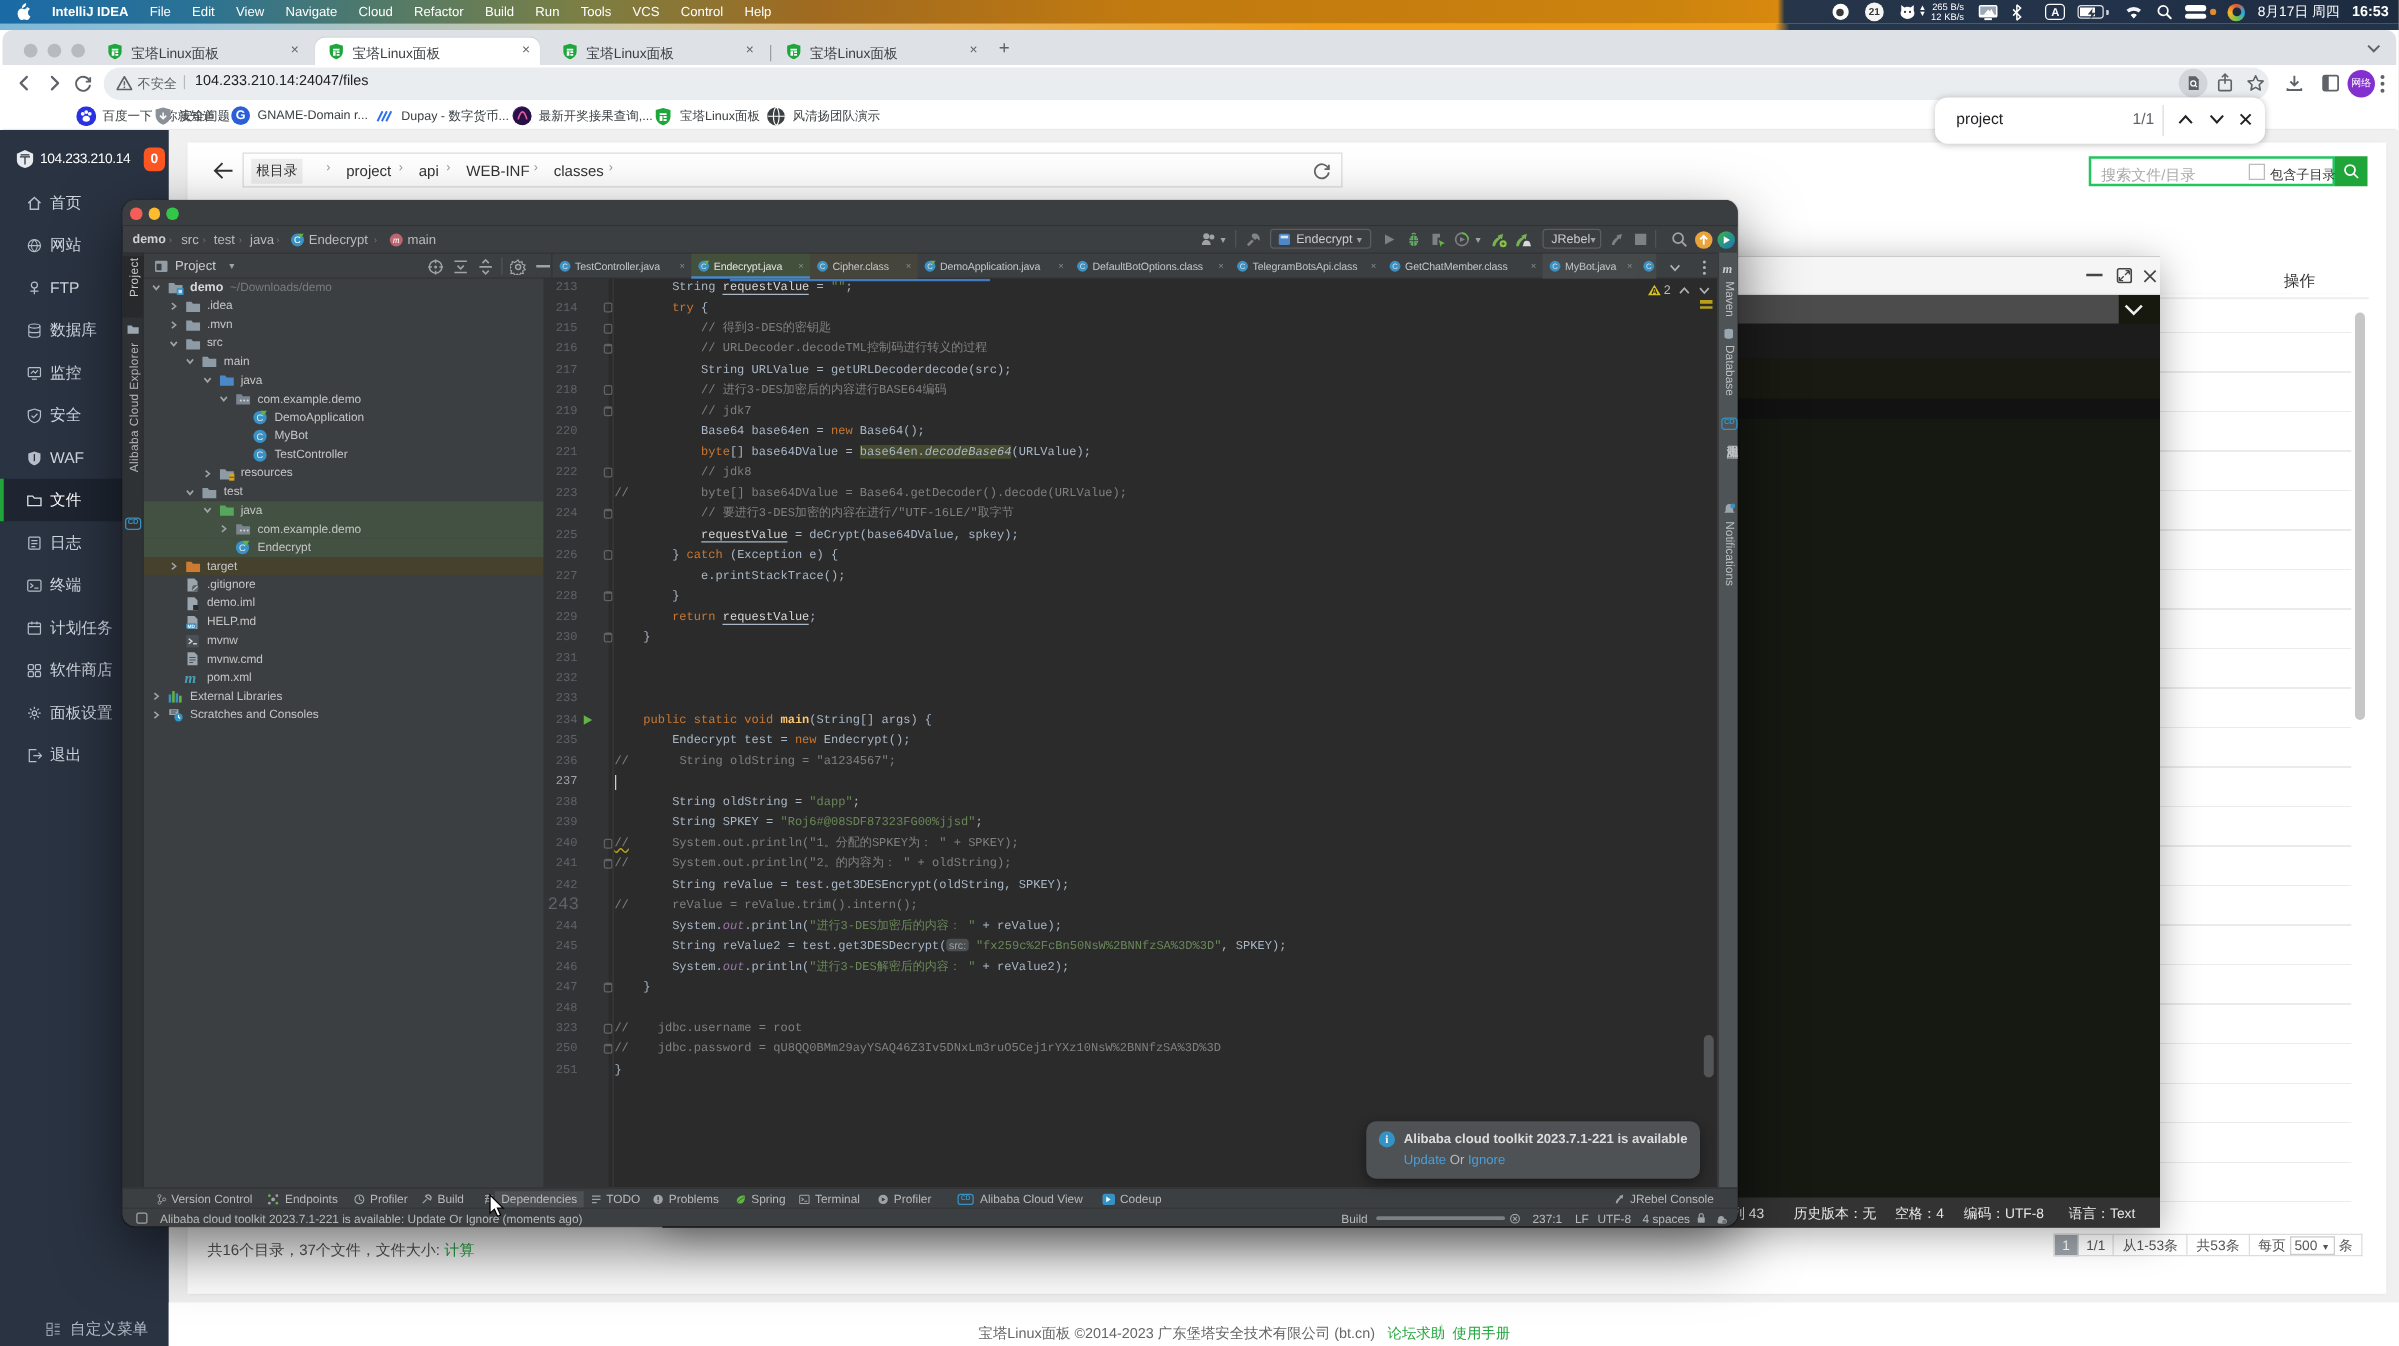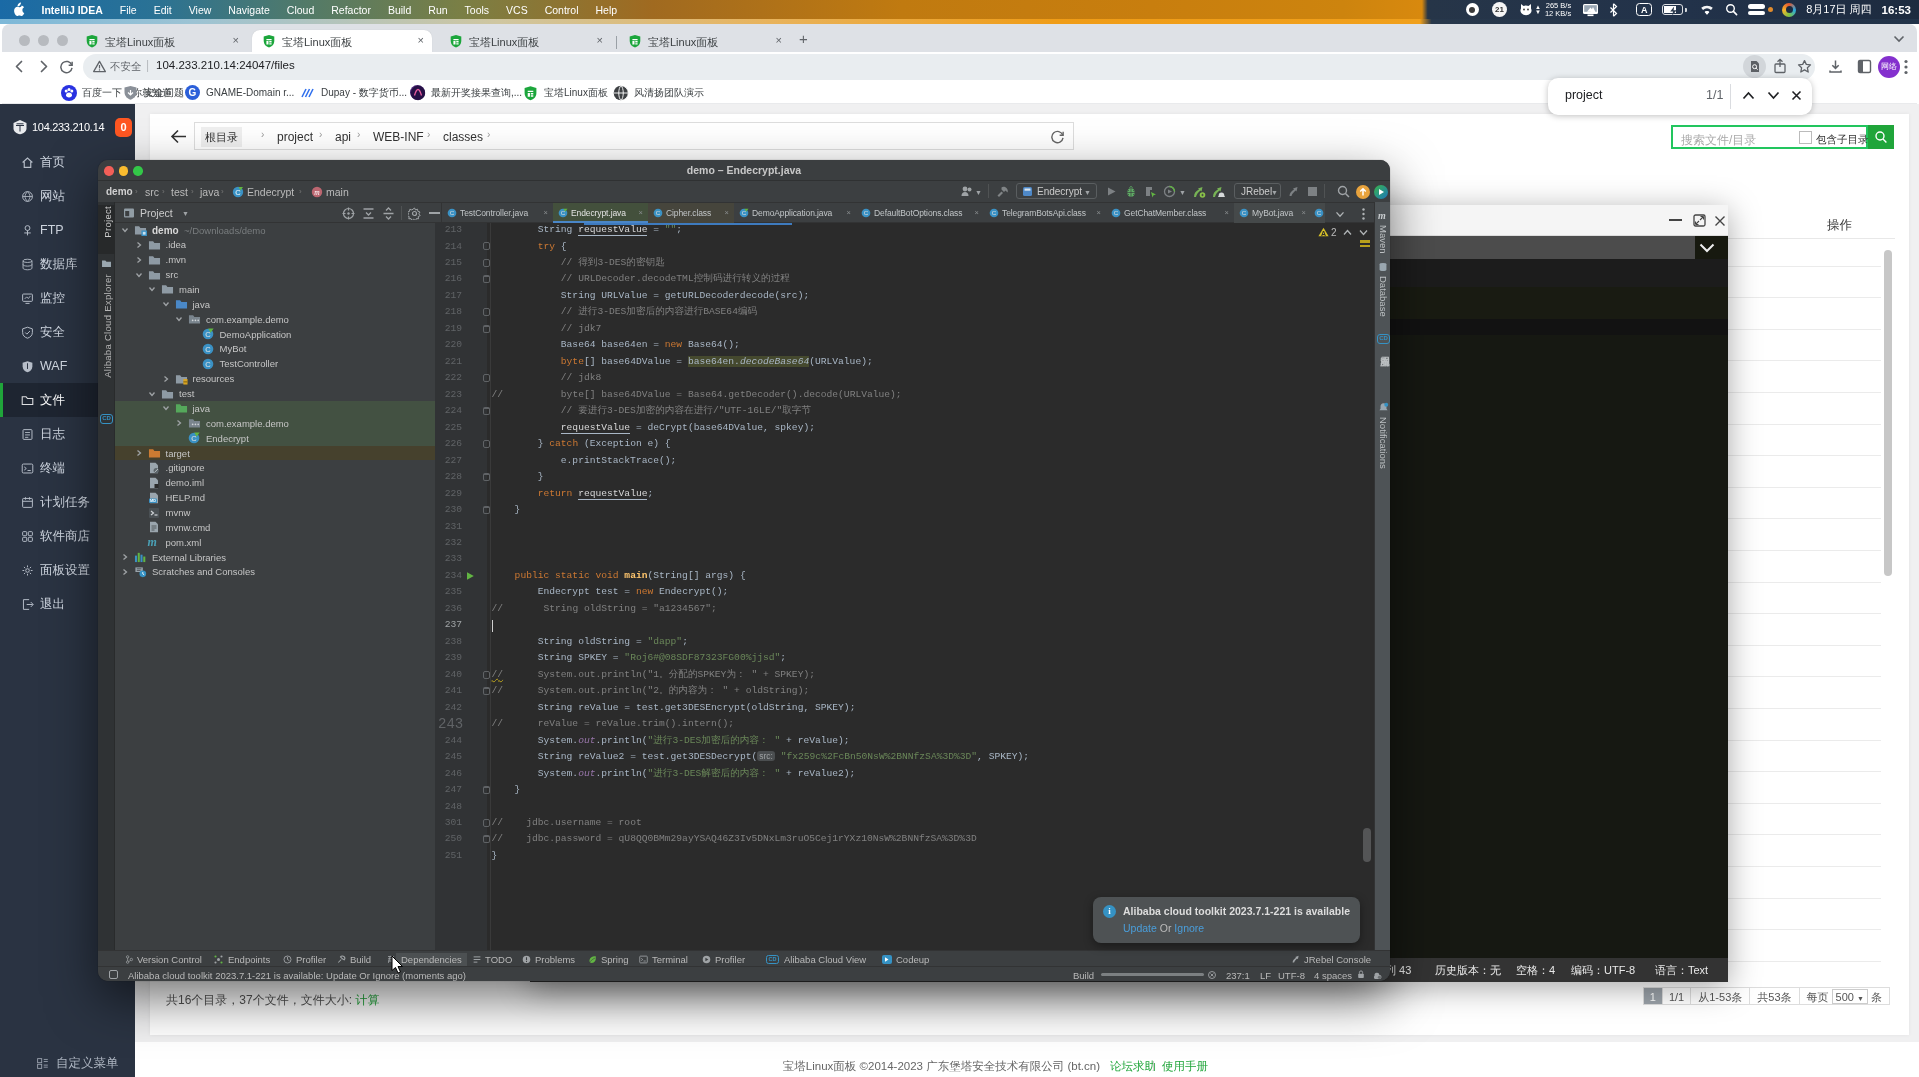--- a/index.html
+++ b/index.html
@@ -415,21 +415,20 @@
     <span class="abs" style="left:986px;top:5px;">空格：4</span>
     <span class="abs" style="left:1041px;top:5px;">编码：UTF-8</span>
     <span class="abs" style="left:1125px;top:5px;">语言：Text</span>
   </div>
 </div>
 <div id="ide">
  <div class="titlebar">
   <span class="abs" style="left:6px;top:6px;width:9.5px;height:9.5px;border-radius:50%;background:#f35f58;"></span>
   <span class="abs" style="left:20.5px;top:6px;width:9.5px;height:9.5px;border-radius:50%;background:#fbbc2f;"></span>
   <span class="abs" style="left:35px;top:6px;width:9.5px;height:9.5px;border-radius:50%;background:#33c748;"></span>
-  <span class="abs" style="left:0;top:4px;width:100%;text-align:center;font-size:10.5px;color:#c8c8c8;font-weight:bold;">demo – Endecrypt.java</span>
  </div>
  <div class="navbar">
   <span class="abs" style="left:8px;top:5px;font-weight:bold;color:#d0d0d0;font-size:10px;">demo</span>
   <span class="abs" style="left:37px;top:6px;color:#777;font-size:8px;">›</span>
   <span class="abs" style="left:47px;top:5px;font-size:10.5px;">src</span>
   <span class="abs" style="left:64px;top:6px;color:#777;font-size:8px;">›</span>
   <span class="abs" style="left:73px;top:5px;font-size:10.5px;">test</span>
   <span class="abs" style="left:93px;top:6px;color:#777;font-size:8px;">›</span>
   <span class="abs" style="left:102px;top:5px;font-size:10.5px;">java</span>
   <span class="abs" style="left:123px;top:6px;color:#777;font-size:8px;">›</span>
@@ -990,21 +989,21 @@
 <pre class="abs" style="left:56.5px;top:493.16px;font-size:9.63px;line-height:16.47px;letter-spacing:0;"><span style="color:#808080;">//</span><span style="color:#a9b7c6;">&nbsp;&nbsp;&nbsp;&nbsp;&nbsp;&nbsp;</span><span style="color:#808080;">reValue&nbsp;=&nbsp;reValue.trim().intern();</span></pre>
 <span class="abs" style="left:3px;top:509.63px;width:24px;text-align:right;font-family:'Liberation Mono',monospace;font-size:9.63px;line-height:16.47px;color:#606366;">244</span>
 <pre class="abs" style="left:56.5px;top:509.63px;font-size:9.63px;line-height:16.47px;letter-spacing:0;">&nbsp;&nbsp;&nbsp;&nbsp;&nbsp;&nbsp;&nbsp;&nbsp;<span style="color:#a9b7c6;">System.</span><span style="color:#9876aa;font-style:italic;">out</span><span style="color:#a9b7c6;">.println(</span><span style="color:#6a8759;">"进行3-DES加密后的内容：&nbsp;"</span><span style="color:#a9b7c6;">&nbsp;+&nbsp;reValue);</span></pre>
 <span class="abs" style="left:3px;top:526.10px;width:24px;text-align:right;font-family:'Liberation Mono',monospace;font-size:9.63px;line-height:16.47px;color:#606366;">245</span>
 <pre class="abs" style="left:56.5px;top:526.10px;font-size:9.63px;line-height:16.47px;letter-spacing:0;">&nbsp;&nbsp;&nbsp;&nbsp;&nbsp;&nbsp;&nbsp;&nbsp;<span style="color:#a9b7c6;">String&nbsp;reValue2&nbsp;=&nbsp;test.get3DESDecrypt(</span><span style="display:inline-block;background:#4b4e50;color:#9da0a2;border-radius:3px;font-size:8.5px;padding:0 2px;line-height:10px;font-family:'Liberation Sans',sans-serif;">src:</span><span style="color:#a9b7c6;">&nbsp;</span><span style="color:#6a8759;">"fx259c%2FcBn50NsW%2BNNfzSA%3D%3D"</span><span style="color:#a9b7c6;">,&nbsp;</span><span style="color:#a9b7c6;">SPKEY);</span></pre>
 <span class="abs" style="left:3px;top:542.57px;width:24px;text-align:right;font-family:'Liberation Mono',monospace;font-size:9.63px;line-height:16.47px;color:#606366;">246</span>
 <pre class="abs" style="left:56.5px;top:542.57px;font-size:9.63px;line-height:16.47px;letter-spacing:0;">&nbsp;&nbsp;&nbsp;&nbsp;&nbsp;&nbsp;&nbsp;&nbsp;<span style="color:#a9b7c6;">System.</span><span style="color:#9876aa;font-style:italic;">out</span><span style="color:#a9b7c6;">.println(</span><span style="color:#6a8759;">"进行3-DES解密后的内容：&nbsp;"</span><span style="color:#a9b7c6;">&nbsp;+&nbsp;reValue2);</span></pre>
 <span class="abs" style="left:3px;top:559.04px;width:24px;text-align:right;font-family:'Liberation Mono',monospace;font-size:9.63px;line-height:16.47px;color:#606366;">247</span>
 <pre class="abs" style="left:56.5px;top:559.04px;font-size:9.63px;line-height:16.47px;letter-spacing:0;">&nbsp;&nbsp;&nbsp;&nbsp;<span style="color:#a9b7c6;">}</span></pre>
 <span class="abs" style="left:3px;top:575.51px;width:24px;text-align:right;font-family:'Liberation Mono',monospace;font-size:9.63px;line-height:16.47px;color:#606366;">248</span>
-<span class="abs" style="left:3px;top:591.98px;width:24px;text-align:right;font-family:'Liberation Mono',monospace;font-size:9.63px;line-height:16.47px;color:#606366;">301</span>
+<span class="abs" style="left:3px;top:591.98px;width:24px;text-align:right;font-family:'Liberation Mono',monospace;font-size:9.63px;line-height:16.47px;color:#606366;">323</span>
 <pre class="abs" style="left:56.5px;top:591.98px;font-size:9.63px;line-height:16.47px;letter-spacing:0;"><span style="color:#808080;">//</span><span style="color:#a9b7c6;">&nbsp;&nbsp;&nbsp;&nbsp;</span><span style="color:#808080;">jdbc.username&nbsp;=&nbsp;root</span></pre>
 <span class="abs" style="left:3px;top:608.45px;width:24px;text-align:right;font-family:'Liberation Mono',monospace;font-size:9.63px;line-height:16.47px;color:#606366;">250</span>
 <pre class="abs" style="left:56.5px;top:608.45px;font-size:9.63px;line-height:16.47px;letter-spacing:0;"><span style="color:#808080;">//</span><span style="color:#a9b7c6;">&nbsp;&nbsp;&nbsp;&nbsp;</span><span style="color:#808080;">jdbc.password&nbsp;=&nbsp;qU8QQ0BMm29ayYSAQ46Z3Iv5DNxLm3ruO5Cej1rYXz10NsW%2BNNfzSA%3D%3D</span></pre>
 <span class="abs" style="left:3px;top:624.92px;width:24px;text-align:right;font-family:'Liberation Mono',monospace;font-size:9.63px;line-height:16.47px;color:#606366;">251</span>
 <pre class="abs" style="left:56.5px;top:624.92px;font-size:9.63px;line-height:16.47px;letter-spacing:0;"><span style="color:#a9b7c6;">}</span></pre>
 <span class="abs" style="left:48px;top:19.3px;width:7px;height:8px;border:1px solid #606366;border-radius:2px;"></span>
 <span class="abs" style="left:48px;top:35.7px;width:7px;height:8px;border:1px solid #606366;border-radius:2px;"></span>
 <span class="abs" style="left:48px;top:85.1px;width:7px;height:8px;border:1px solid #606366;border-radius:2px;"></span>
 <span class="abs" style="left:48px;top:151.0px;width:7px;height:8px;border:1px solid #606366;border-radius:2px;"></span>
 <span class="abs" style="left:48px;top:216.9px;width:7px;height:8px;border:1px solid #606366;border-radius:2px;"></span>

